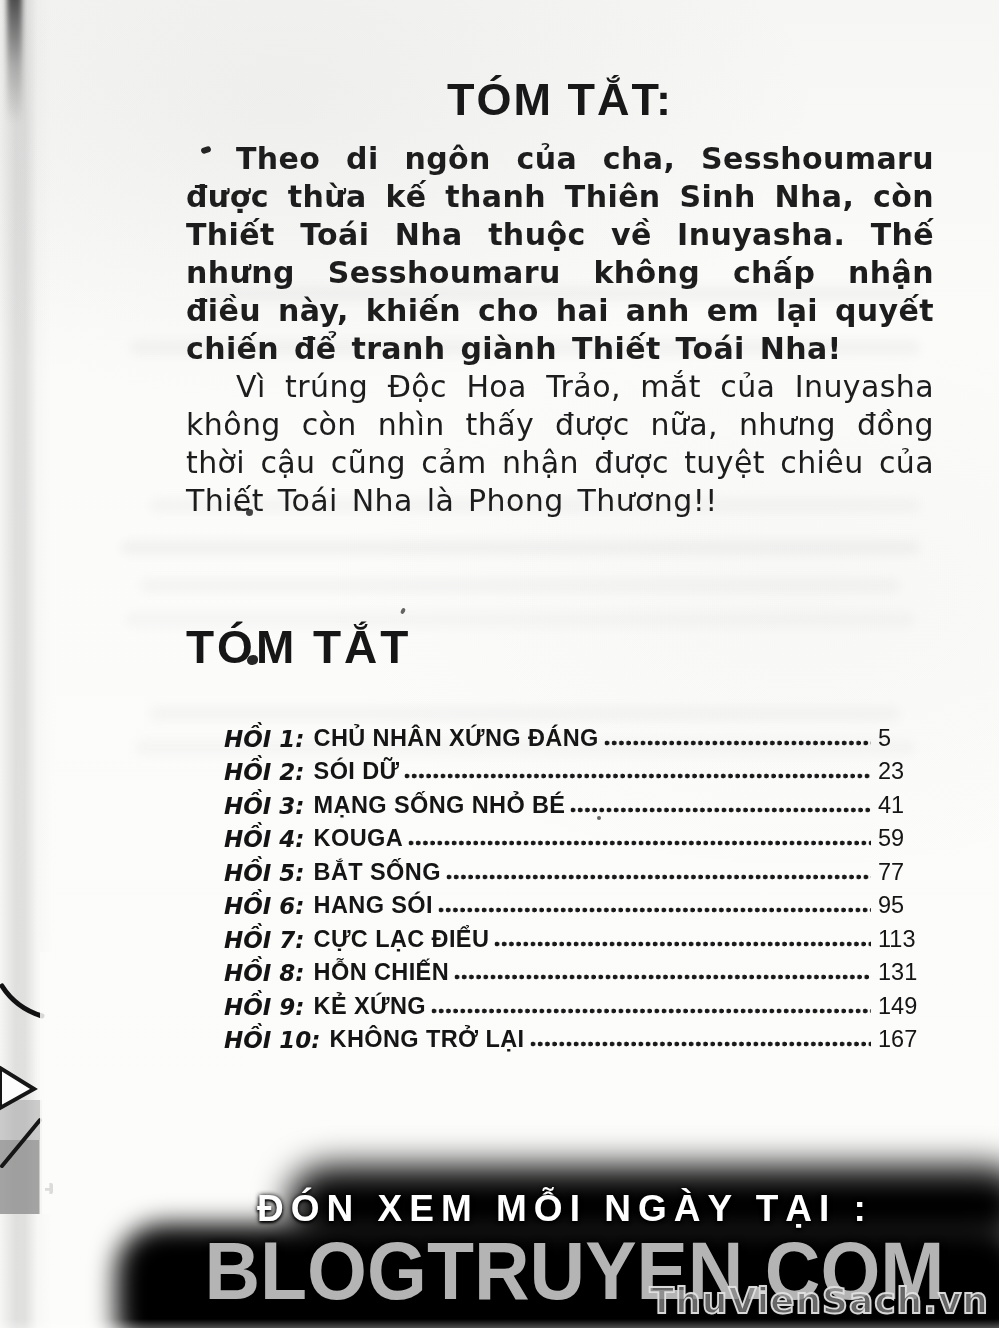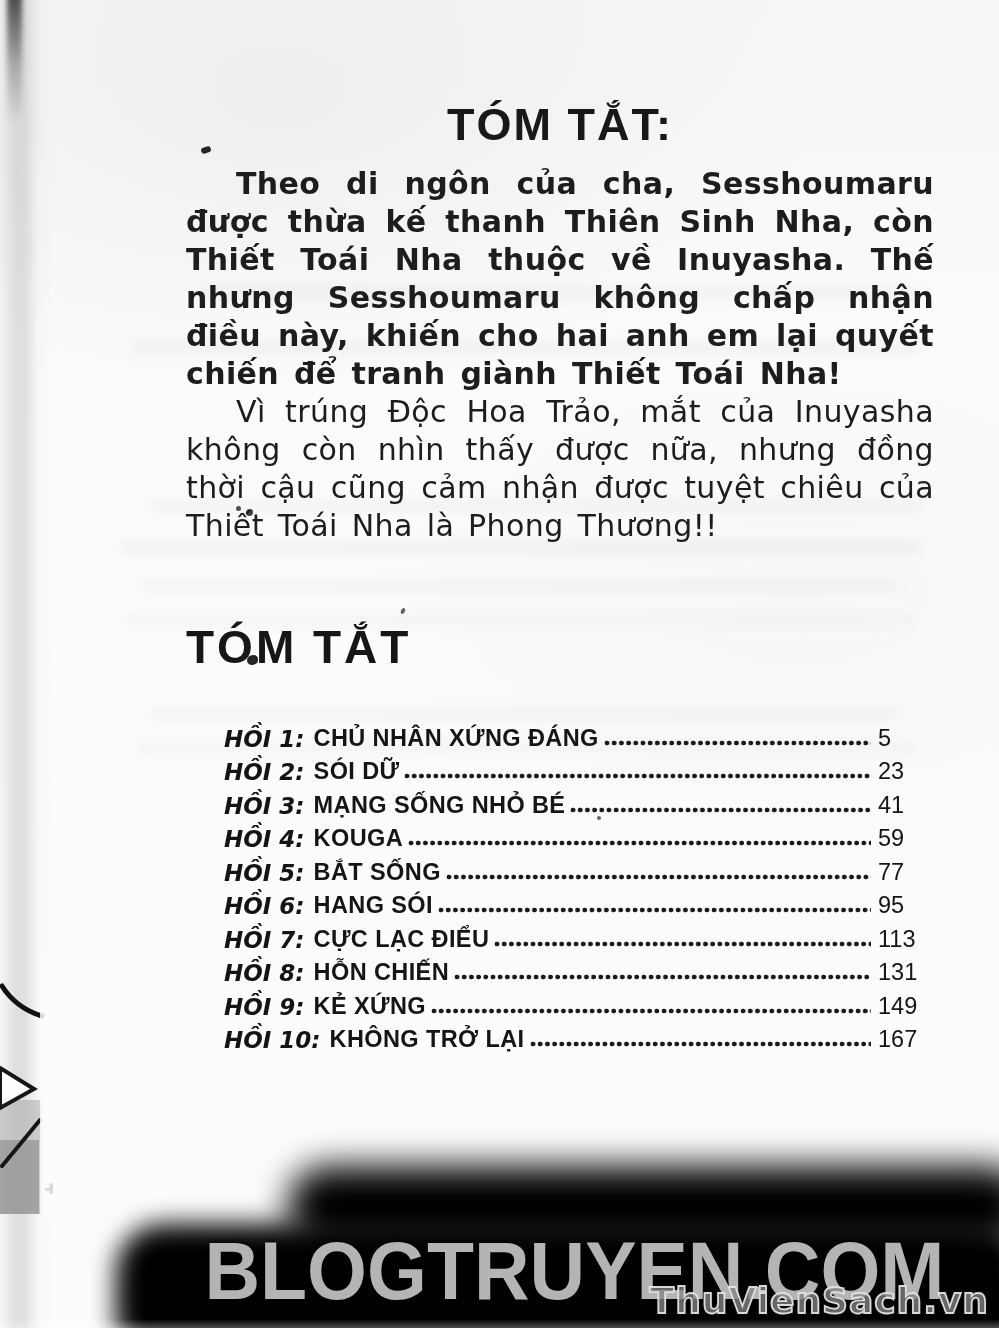--- a/index.html
+++ b/index.html
@@ -41,21 +41,21 @@
     position: absolute; height: 15px; border-radius: 8px;
     background: #8d8d8d; opacity: 0.07; filter: blur(5px);
     pointer-events: none;
   }
 
   .speck { position: absolute; background: #252525; pointer-events: none; }
 
   
   .summary { position: absolute; left: 186px; top: 0; width: 748px; }
   .summary-title {
-    margin: 0; padding-top: 99px; text-align: center;
+    margin: 0; padding-top: 74px; text-align: center;
     font-family: "Liberation Sans", sans-serif;
     font-size: 45px; font-weight: 800; letter-spacing: 2px; color: #181818;
   }
   .summary p {
     margin: 0; text-align: justify; text-indent: 50px;
     font-size: 30px; line-height: 38px;
     letter-spacing: 0.4px; word-spacing: 4px; color: #1d1d1d;
   }
   .summary p.first { margin-top: 14px; font-weight: bold; }
 
@@ -244,18 +244,19 @@
       <span class="toc-chapter-title">KHÔNG TRỞ LẠI</span>
       <span class="toc-dots"></span>
       <span class="toc-page">167</span>
     </div>
   </div>
   </section>
 
   <div class="banner">
     <div class="banner-blob-top"></div>
     <div class="banner-blob-main"></div>
+    <div class="banner-tagline">ĐÓN XEM MỖI NGÀY TẠI :</div>
     <div class="banner-site">BLOGTRUYEN.COM</div>
     <div class="banner-watermark">ThuVienSach.vn</div>
     <div class="banner-bottom-fade"></div>
   </div>
 
 </div>
 
 </body></html>

